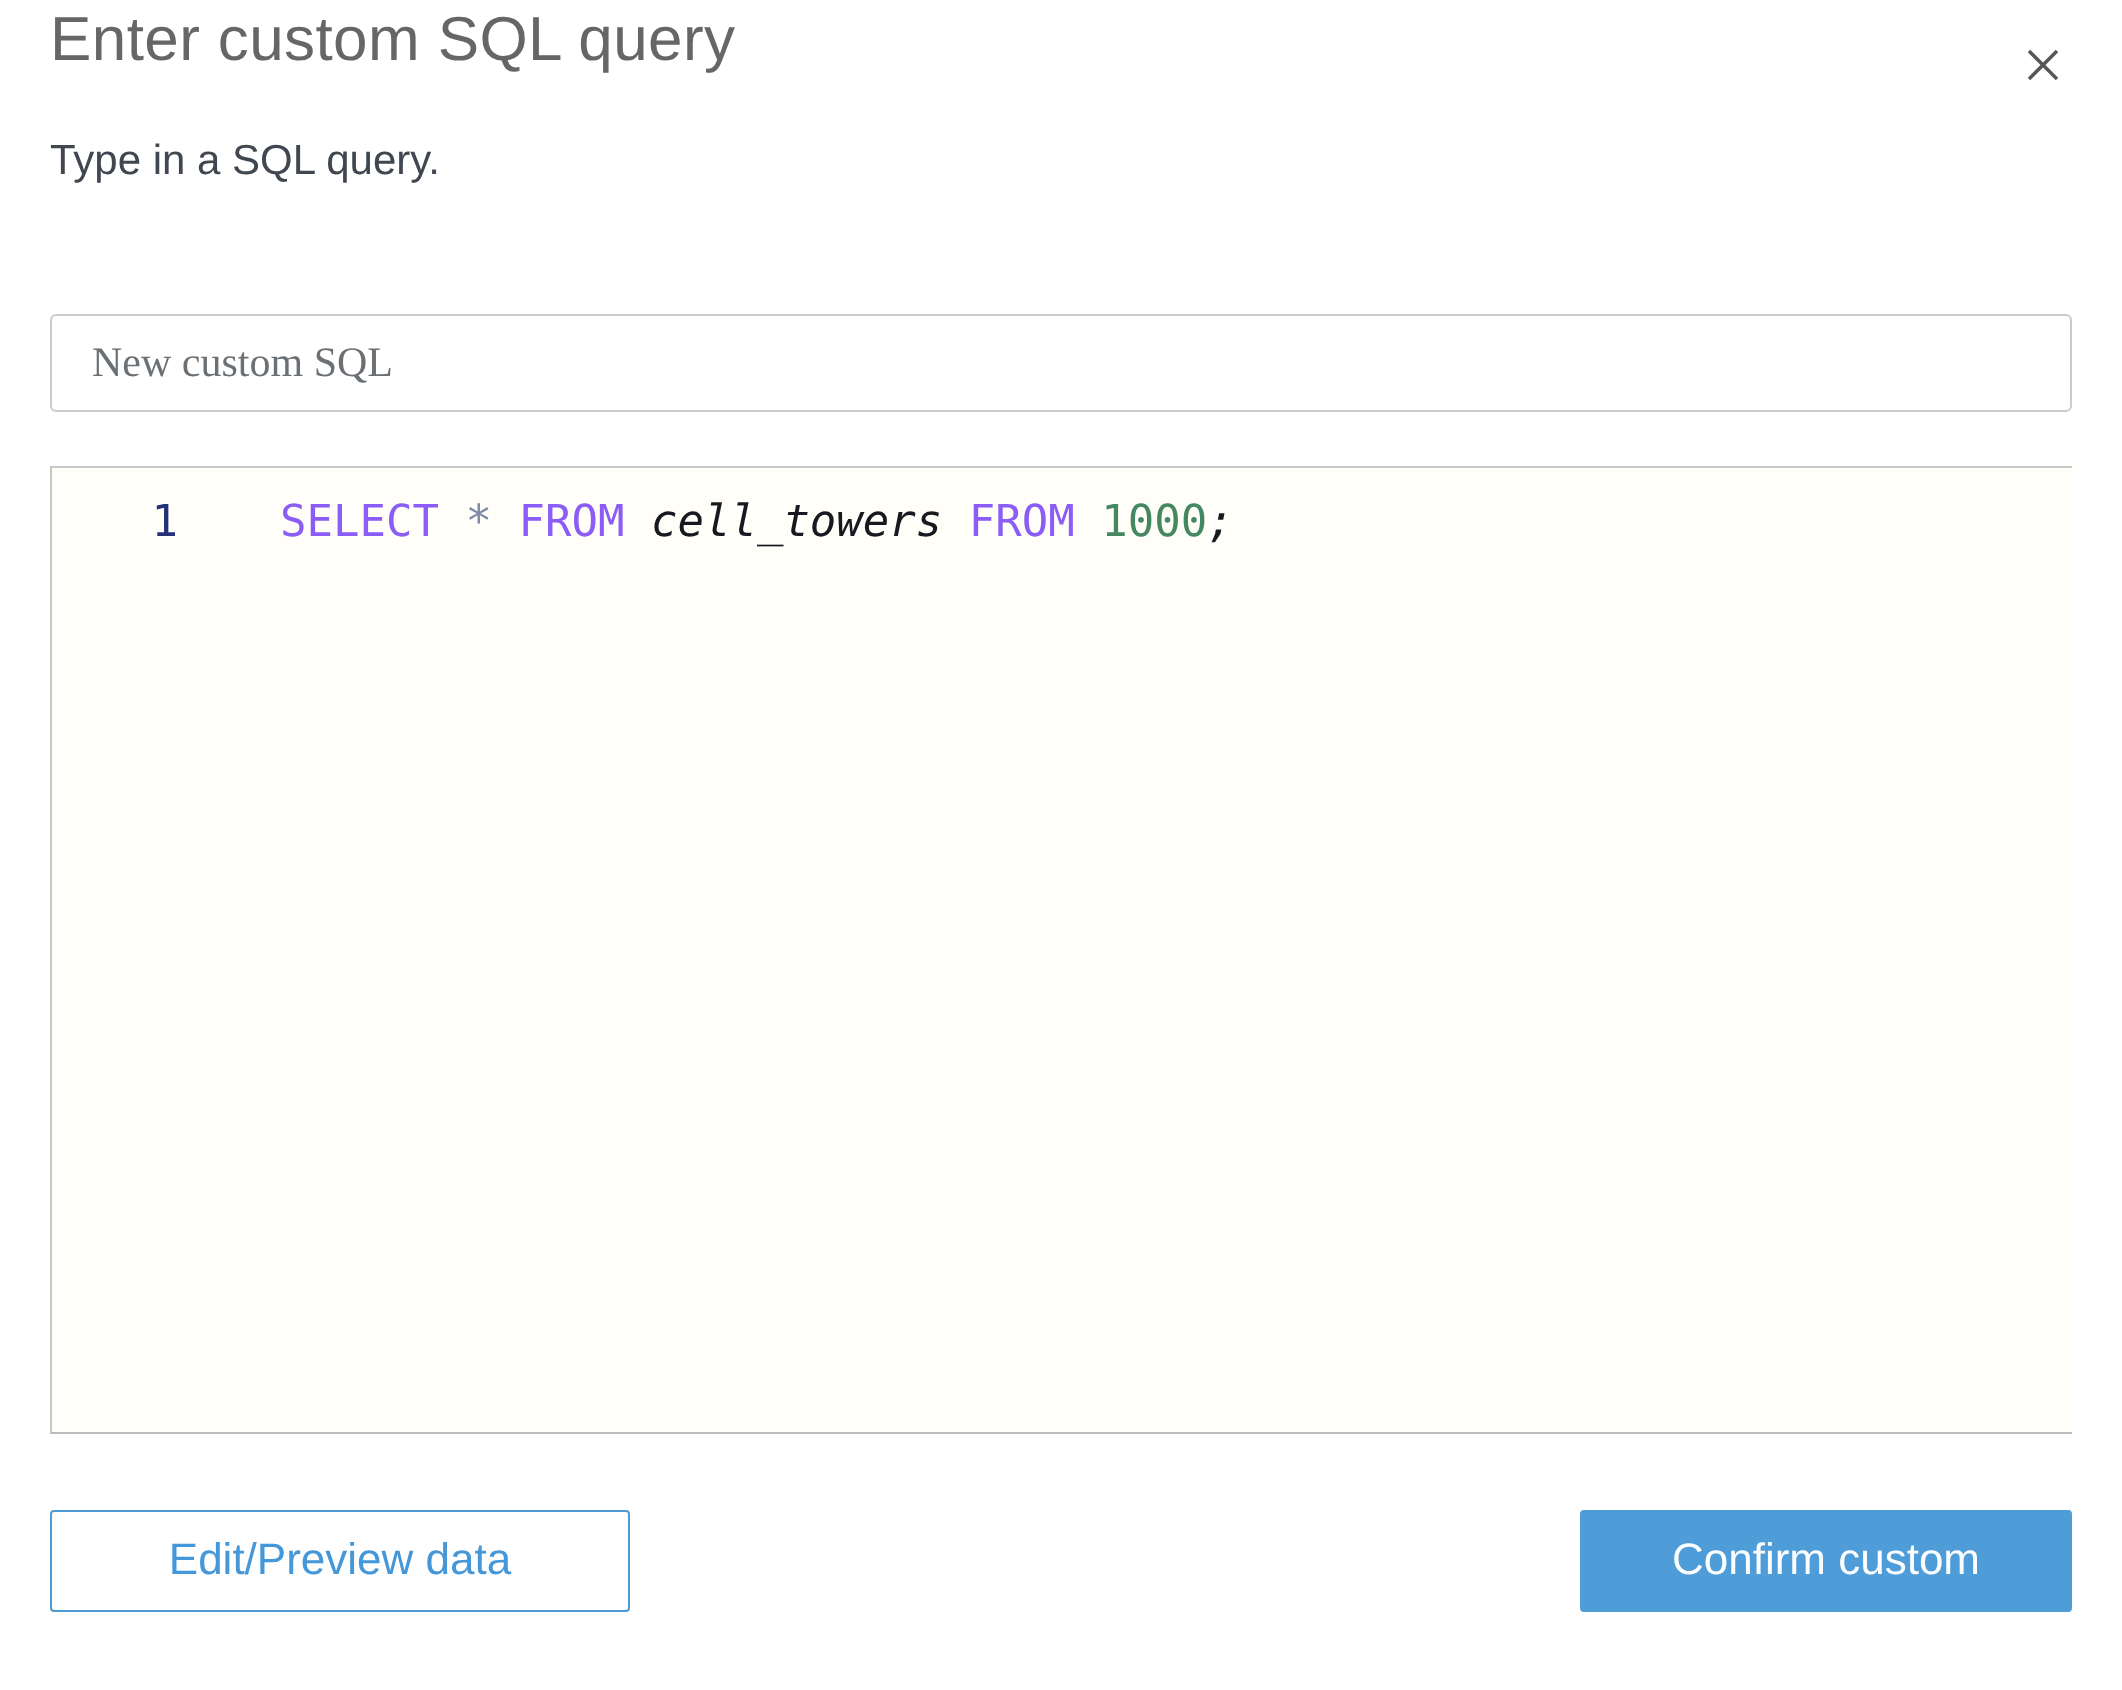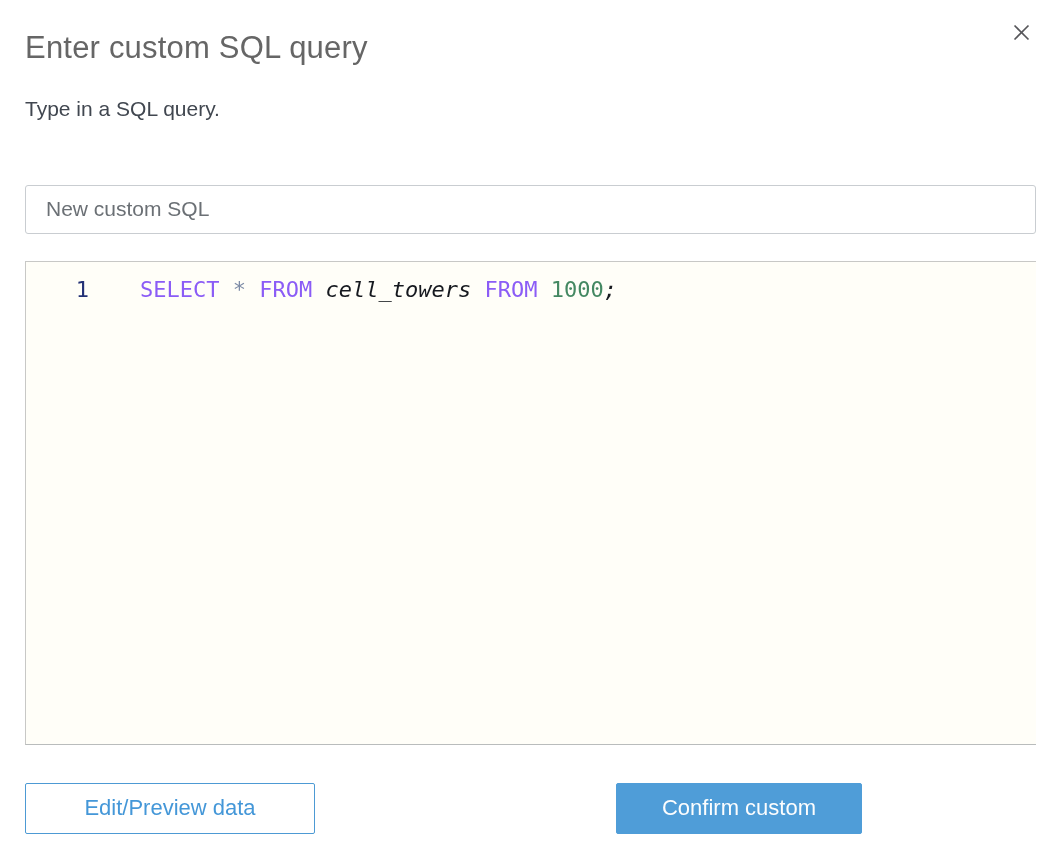--- a/index.html
+++ b/index.html
@@ -7,21 +7,21 @@
     width: 1061px;
     height: 845px;
     background: #ffffff;
     font-family: "Liberation Sans", sans-serif;
     overflow: hidden;
   }
   .dialog {
     position: relative;
     width: 1061px;
     height: 845px;
-    padding: 28px 25px 0 25px;
+    padding: 0 25px 0 25px;
     border-radius: 26px;
   }
   .dialog-title {
     font-size: 31px;
     font-weight: 400;
     color: #666666;
     line-height: 1.3;
     letter-spacing: 0.2px;
   }
   .close-btn {
@@ -46,21 +46,21 @@
     line-height: 1.25;
   }
   .name-input {
     display: block;
     width: 1011px;
     height: 49px;
     margin-top: 62px;
     border: 1px solid #c9cdd1;
     border-radius: 3px;
     padding: 0 20px;
-    font-family: Liberation Sans, sans-serif;
+    font-family: Liberation Serif, serif;
     font-size: 21px;
     color: #6b7075;
     background: #ffffff;
     outline: none;
   }
   .sql-editor {
     width: 1011px;
     height: 484px;
     margin-top: 27px;
     background: #fffef8;
@@ -89,21 +89,21 @@
     padding-left: 51px;
     white-space: pre;
     color: #16191f;
   }
   .tok-keyword  { color: #8b5cf6; }
   .tok-operator { color: #7d8ba6; }
   .tok-number   { color: #448862; }
   .tok-plain    { color: #16191f; font-style: italic; }
   .footer {
     margin-top: 38px;
-    width: 837px;
+    width: 1011px;
     display: flex;
     justify-content: space-between;
     align-items: center;
   }
   .btn {
     height: 51px;
     border-radius: 2px;
     font-family: "Liberation Sans", sans-serif;
     font-size: 22px;
     cursor: pointer;

